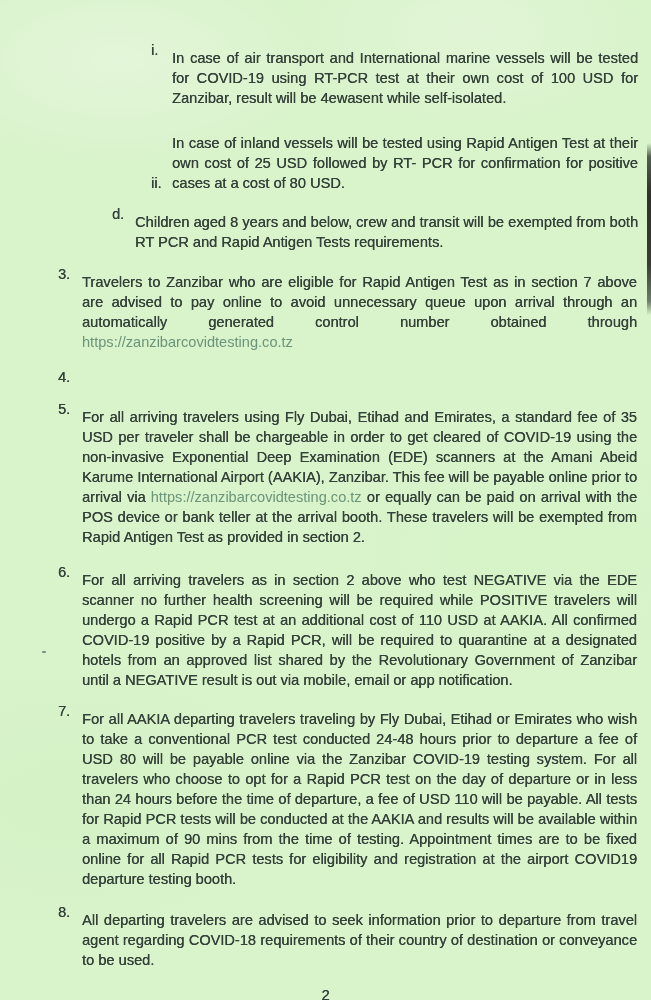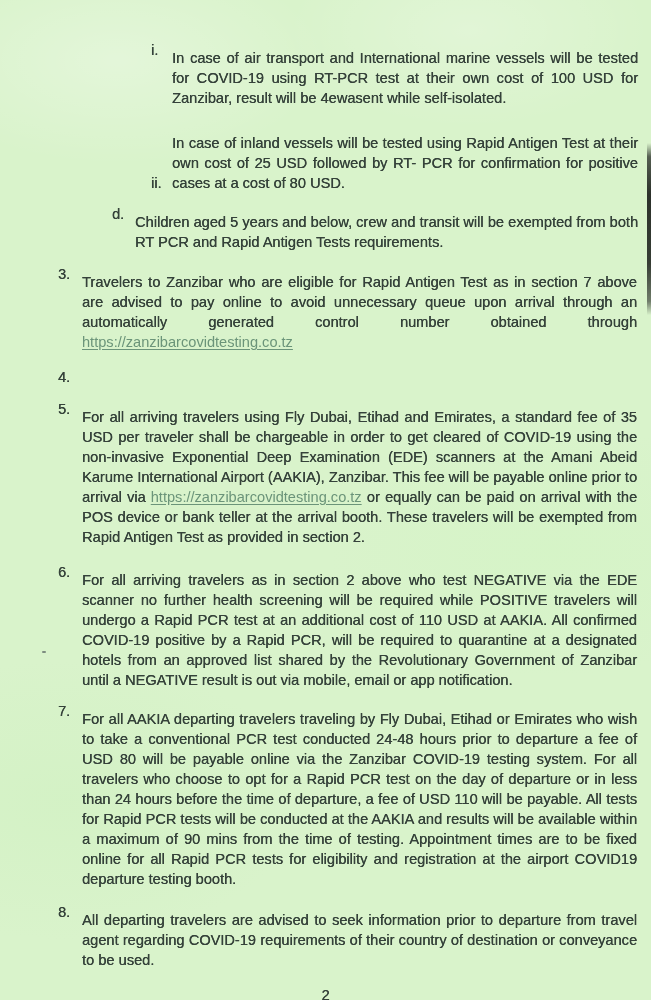--- a/index.html
+++ b/index.html
@@ -45,21 +45,20 @@
 
   .mt-top { margin-top: 40px; }
   .mt17 { margin-top: 17px; align-items: flex-end; }
   .mt11 { margin-top: 11px; }
   .mt12 { margin-top: 12px; }
   .mt13 { margin-top: 13px; }
   .mt15 { margin-top: 15px; }
 
   a.doclink {
     color: #6b9479;
-    text-decoration: underline;
     text-underline-offset: 2px;
     cursor: pointer;
     text-shadow: none;
   }
 
   .page-number {
     margin-top: 15px;
     text-align: center;
     text-shadow: 0.25px 0 0 currentColor;
   }
@@ -96,21 +95,21 @@
       <span class="text">In case of air transport and International marine vessels will be tested for COVID-19 using RT-PCR test at their own cost of 100 USD for Zanzibar, result will be 4ewasent while self-isolated.</span>
     </div>
 
     <div class="para roman mt17">
       <span class="marker">ii.</span>
       <span class="text">In case of inland vessels will be tested using Rapid Antigen Test at their own cost of 25 USD followed by RT- PCR for confirmation for positive cases at a cost of 80 USD.</span>
     </div>
 
     <div class="para letter mt11">
       <span class="marker">d.</span>
-      <span class="text">Children aged 5 years and below, crew and transit will be exempted from both RT PCR and Rapid Antigen Tests requirements.</span>
+      <span class="text">Children aged 8 years and below, crew and transit will be exempted from both RT PCR and Rapid Antigen Tests requirements.</span>
     </div>
 
     <div class="para numbered mt12">
       <span class="marker">3.</span>
       <span class="text"><span>Travelers to Zanzibar who are eligible for Rapid Antigen Test as in section 7 above are advised to pay online to avoid unnecessary queue upon arrival through an automatically generated control number obtained through </span><a class="doclink">https://zanzibarcovidtesting.co.tz</a></span>
     </div>
 
     <div class="para numbered mt15">
       <span class="marker">4.</span>
     </div>
@@ -125,21 +124,21 @@
       <span class="text">For all arriving travelers as in section 2 above who test NEGATIVE via the EDE scanner no further health screening will be required while POSITIVE travelers will undergo a Rapid PCR test at an additional cost of 110 USD at AAKIA. All confirmed COVID-19 positive by a Rapid PCR, will be required to quarantine at a designated hotels from an approved list shared by the Revolutionary Government of Zanzibar until a NEGATIVE result is out via mobile, email or app notification.</span>
     </div>
 
     <div class="para numbered mt11">
       <span class="marker">7.</span>
       <span class="text">For all AAKIA departing travelers traveling by Fly Dubai, Etihad or Emirates who wish to take a conventional PCR test conducted 24-48 hours prior to departure a fee of USD 80 will be payable online via the Zanzibar COVID-19 testing system. For all travelers who choose to opt for a Rapid PCR test on the day of departure or in less than 24 hours before the time of departure, a fee of USD 110 will be payable. All tests for Rapid PCR tests will be conducted at the AAKIA and results will be available within a maximum of 90 mins from the time of testing. Appointment times are to be fixed online for all Rapid PCR tests for eligibility and registration at the airport COVID19 departure testing booth.</span>
     </div>
 
     <div class="para numbered mt13">
       <span class="marker">8.</span>
-      <span class="text">All departing travelers are advised to seek information prior to departure from travel agent regarding COVID-19 requirements of their country of destination or conveyance to be used.</span>
+      <span class="text">All departing travelers are advised to seek information prior to departure from travel agent regarding COVID-18 requirements of their country of destination or conveyance to be used.</span>
     </div>
 
     <div class="page-number">2</div>
   </div>
 
   <div class="scan-strip"></div>
   <div class="speck"></div>
 </div>
 
 </body></html>

